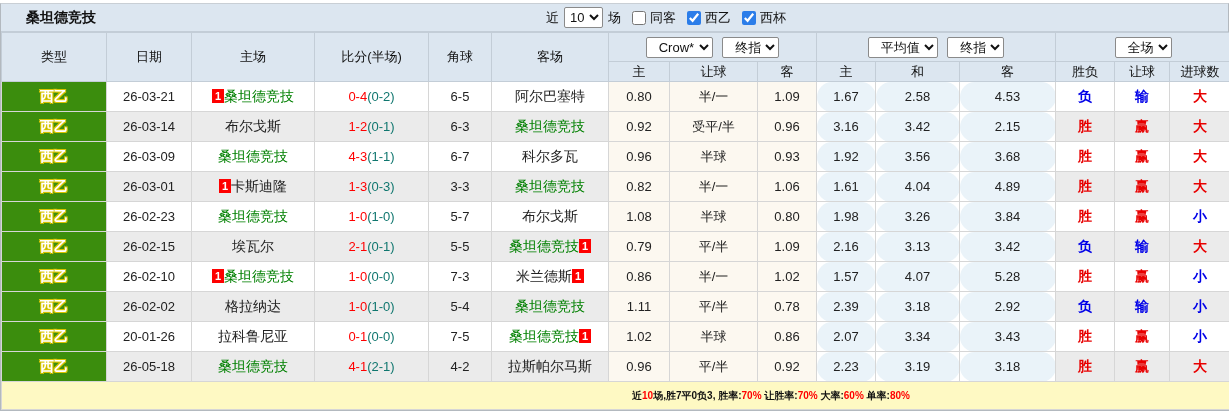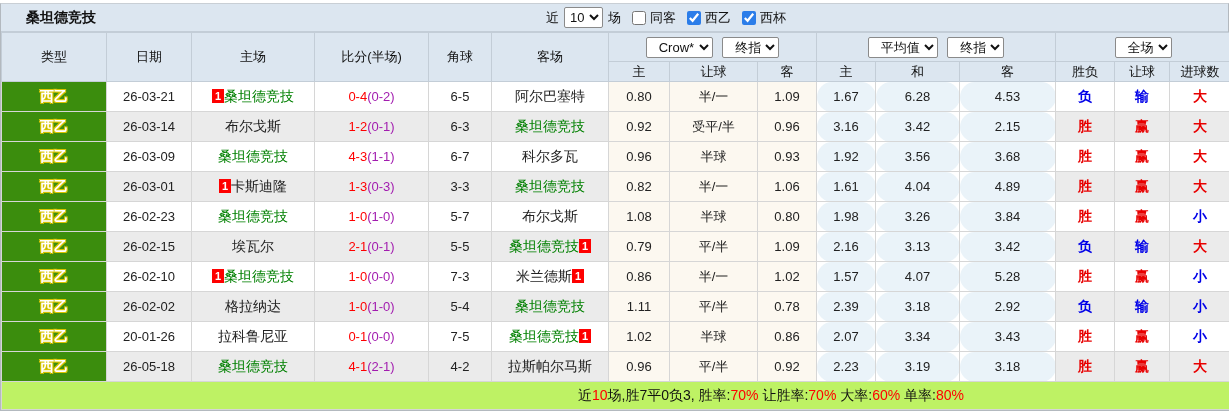--- a/index.html
+++ b/index.html
@@ -48,29 +48,29 @@
   td.c-asia{background:#fcf8f0 !important;margin-top:40px;}
   td.c-euro{background:#eaf3f9 !important;border-radius:15px;}
   .badge{
     display:inline-block;background:#fe0000;color:#fff;font-size:11px;font-weight:bold;
     line-height:14px;padding:0 3px;vertical-align:1px;
   }
   .badge:empty{display:none;}
   .team{font-size:14px;}
   .main-team{color:#008000;}
   .ft{color:#f00;}
-  .ht{color:#a21caf;}
+  .ht{color:#0f766e;}
   td.res{font-size:14px;font-weight:bold;}
   .res-red{color:#e80000;}
   .res-blue{color:#0000e8;}
 
   
   tfoot td{
-    height:27px;background:#bef264;font-size:14px;color:#111;
-    text-align:center;padding-left:310px;border-color:#d6d6d6;
+    height:27px;background:#fef9c3;font-size:10px;color:#111;
+    text-align:center;padding-left:310px;border-color:#d6d6d6;font-weight:bold;
   }
   .f-red{color:#f00;}
 </style>
 </head>
 <body>
 
 <div class="top-strip"></div>
 
 <div class="panel">
 
@@ -156,21 +156,21 @@
     <td class="c-type">西乙</td>
     <td>26-03-21</td>
     <td><span class="badge">1</span><span class="team home-name main-team">桑坦德竞技</span></td>
     <td><span class="ft">0-4</span><span class="ht">(0-2)</span></td>
     <td>6-5</td>
     <td><span class="team away-name">阿尔巴塞特</span></td>
     <td class="c-asia">0.80</td>
     <td class="c-asia">半/一</td>
     <td class="c-asia">1.09</td>
     <td class="c-euro">1.67</td>
-    <td class="c-euro">6.28</td>
+    <td class="c-euro">2.58</td>
     <td class="c-euro">4.53</td>
     <td class="res res-blue">负</td>
     <td class="res res-blue">输</td>
     <td class="res res-red">大</td>
   </tr>
         <tr class="alt">
     <td class="c-type">西乙</td>
     <td>26-03-14</td>
     <td><span class="team home-name">布尔戈斯</span></td>
     <td><span class="ft">1-2</span><span class="ht">(0-1)</span></td>

